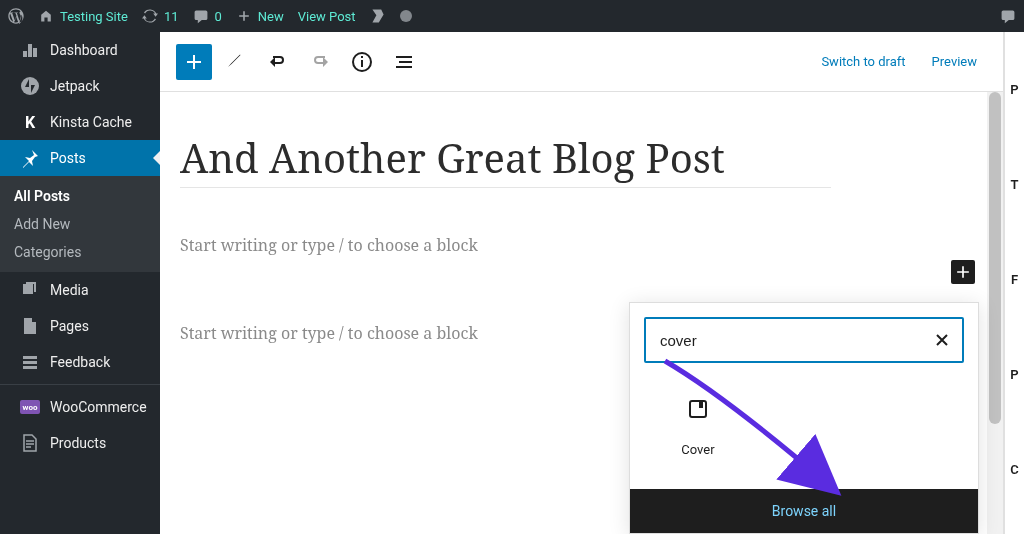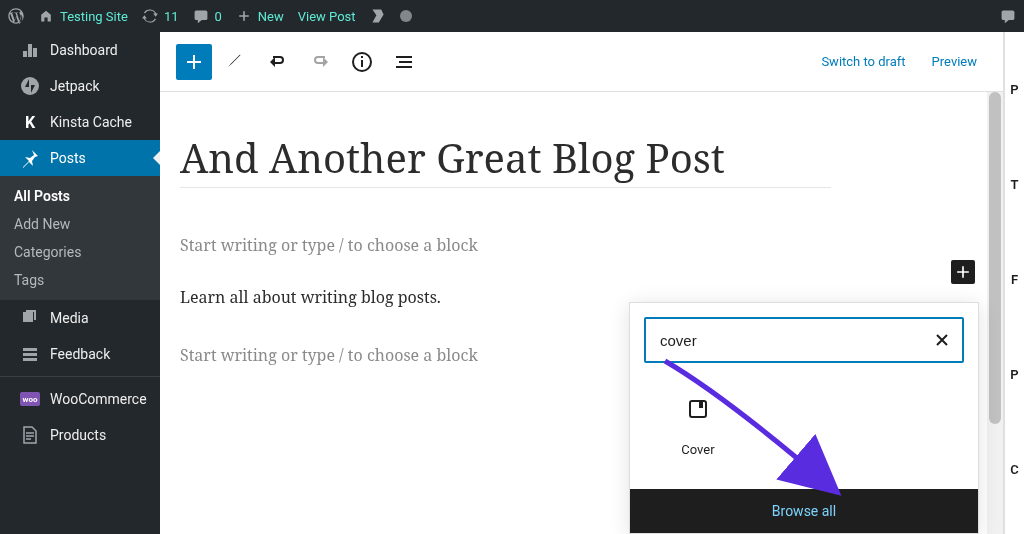--- a/index.html
+++ b/index.html
@@ -164,29 +164,36 @@
           <svg viewBox="0 0 20 20">
             <path d="M12 2l6 6-3 1-3 4 1 5-4-4-6 6 0-1 6-6-4-4 5 1 4-3z"></path>
           </svg>
         </span>
       <span>Posts</span>
     </div>
     <div class="side-sub">
       <div class="sub current"><span>All Posts</span></div>
       <div class="sub"><span>Add New</span></div>
       <div class="sub"><span>Categories</span></div>
-      <div class="sub"><span>Tags</span></div>
     </div>
     <div class="side-item">
       <span class="side-ico">
           <svg viewBox="0 0 20 20">
             <path d="M3 4h10v10H3zM6 2h10v10h-2V4H6z"></path>
           </svg>
         </span>
       <span>Media</span>
+    </div>
+    <div class="side-item">
+      <span class="side-ico">
+          <svg viewBox="0 0 20 20">
+            <path d="M4 2h8l4 4v12H4zM12 2v4h4"></path>
+          </svg>
+        </span>
+      <span>Pages</span>
     </div>
     <div class="side-item">
       <span class="side-ico">
           <svg viewBox="0 0 20 20">
             <path d="M3 4h14v3H3zM3 9h14v3H3zM3 14h14v3H3z"></path>
           </svg>
         </span>
       <span>Feedback</span>
     </div>
     <div style="height:1px;background:#393f45;margin:4px 0;"></div>
@@ -248,21 +255,20 @@
       <div class="editor-canvas">
         <div class="scroll-track">
             <div class="scroll-thumb"></div>
           </div>
 
         <div class="canvas-inner">
           <div class="post-title">And Another Great Blog Post</div>
           <div class="block-gap"></div>
           <div class="para-placeholder">Start writing or type / to choose a block</div>
           <div style="height:30px"></div>
-          <div class="para-text">Learn all about writing blog posts.</div>
           <div style="height:30px"></div>
           <div class="para-placeholder">Start writing or type / to choose a block</div>
 
           <div class="inline-plus">
               <svg viewBox="0 0 24 24">
                 <path d="M11 5h2v6h6v2h-6v6h-2v-6H5v-2h6z"></path>
               </svg>
             </div>
 
           <div class="inserter">

